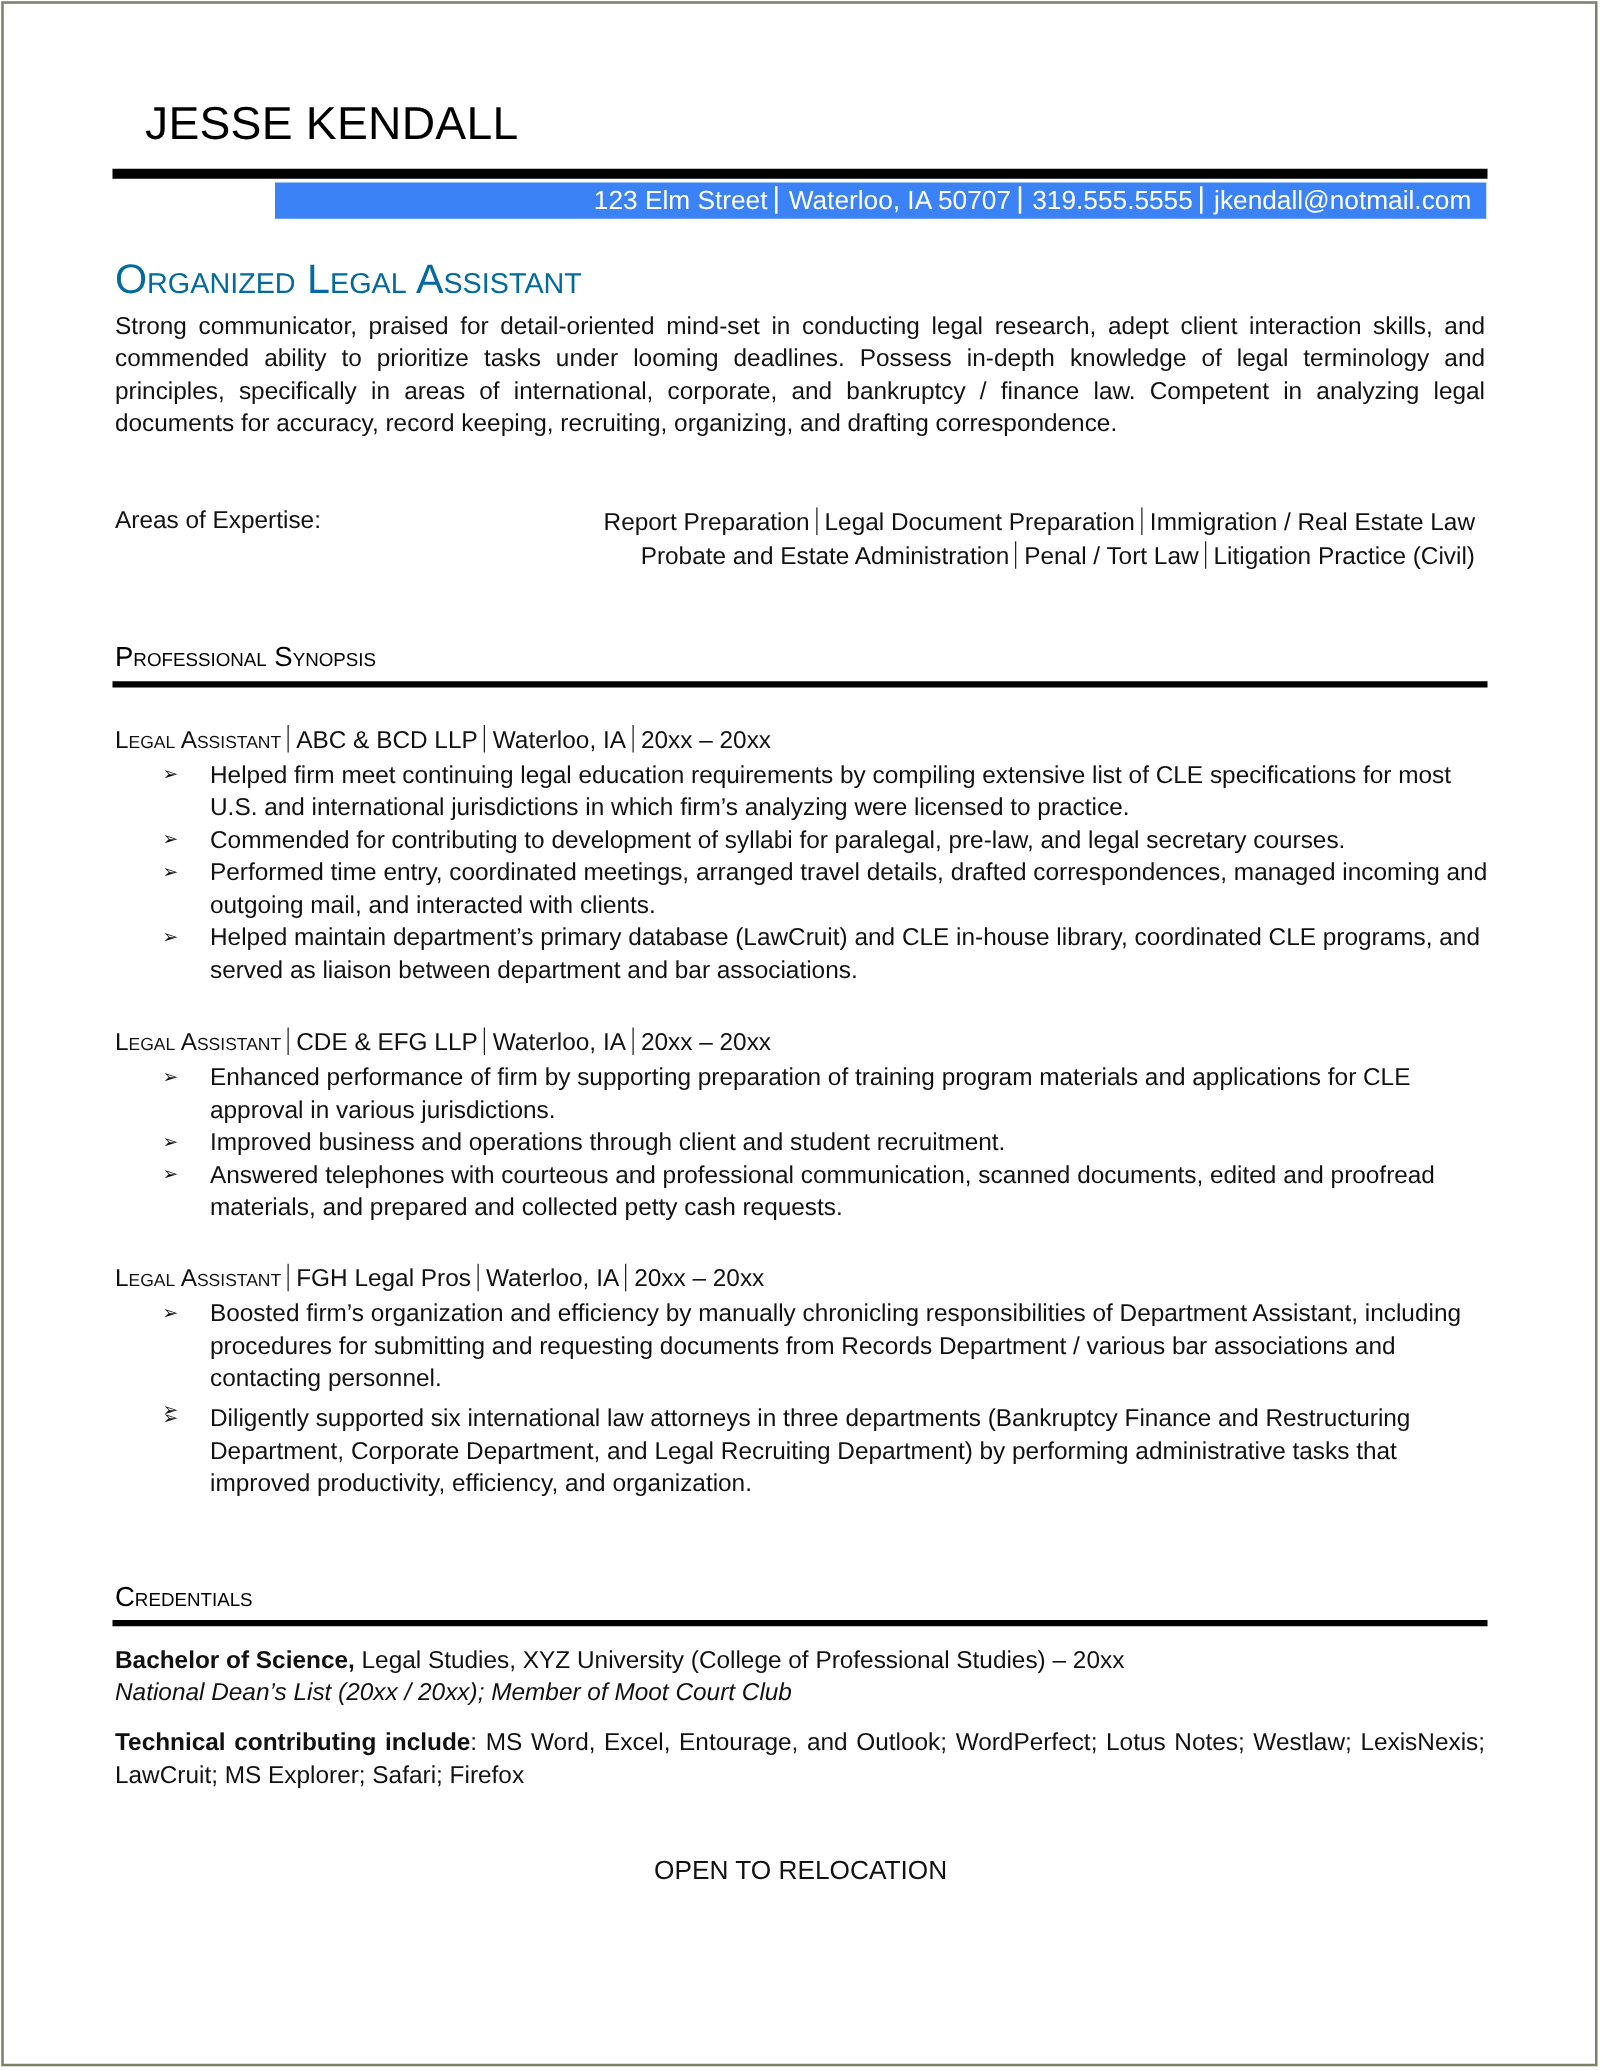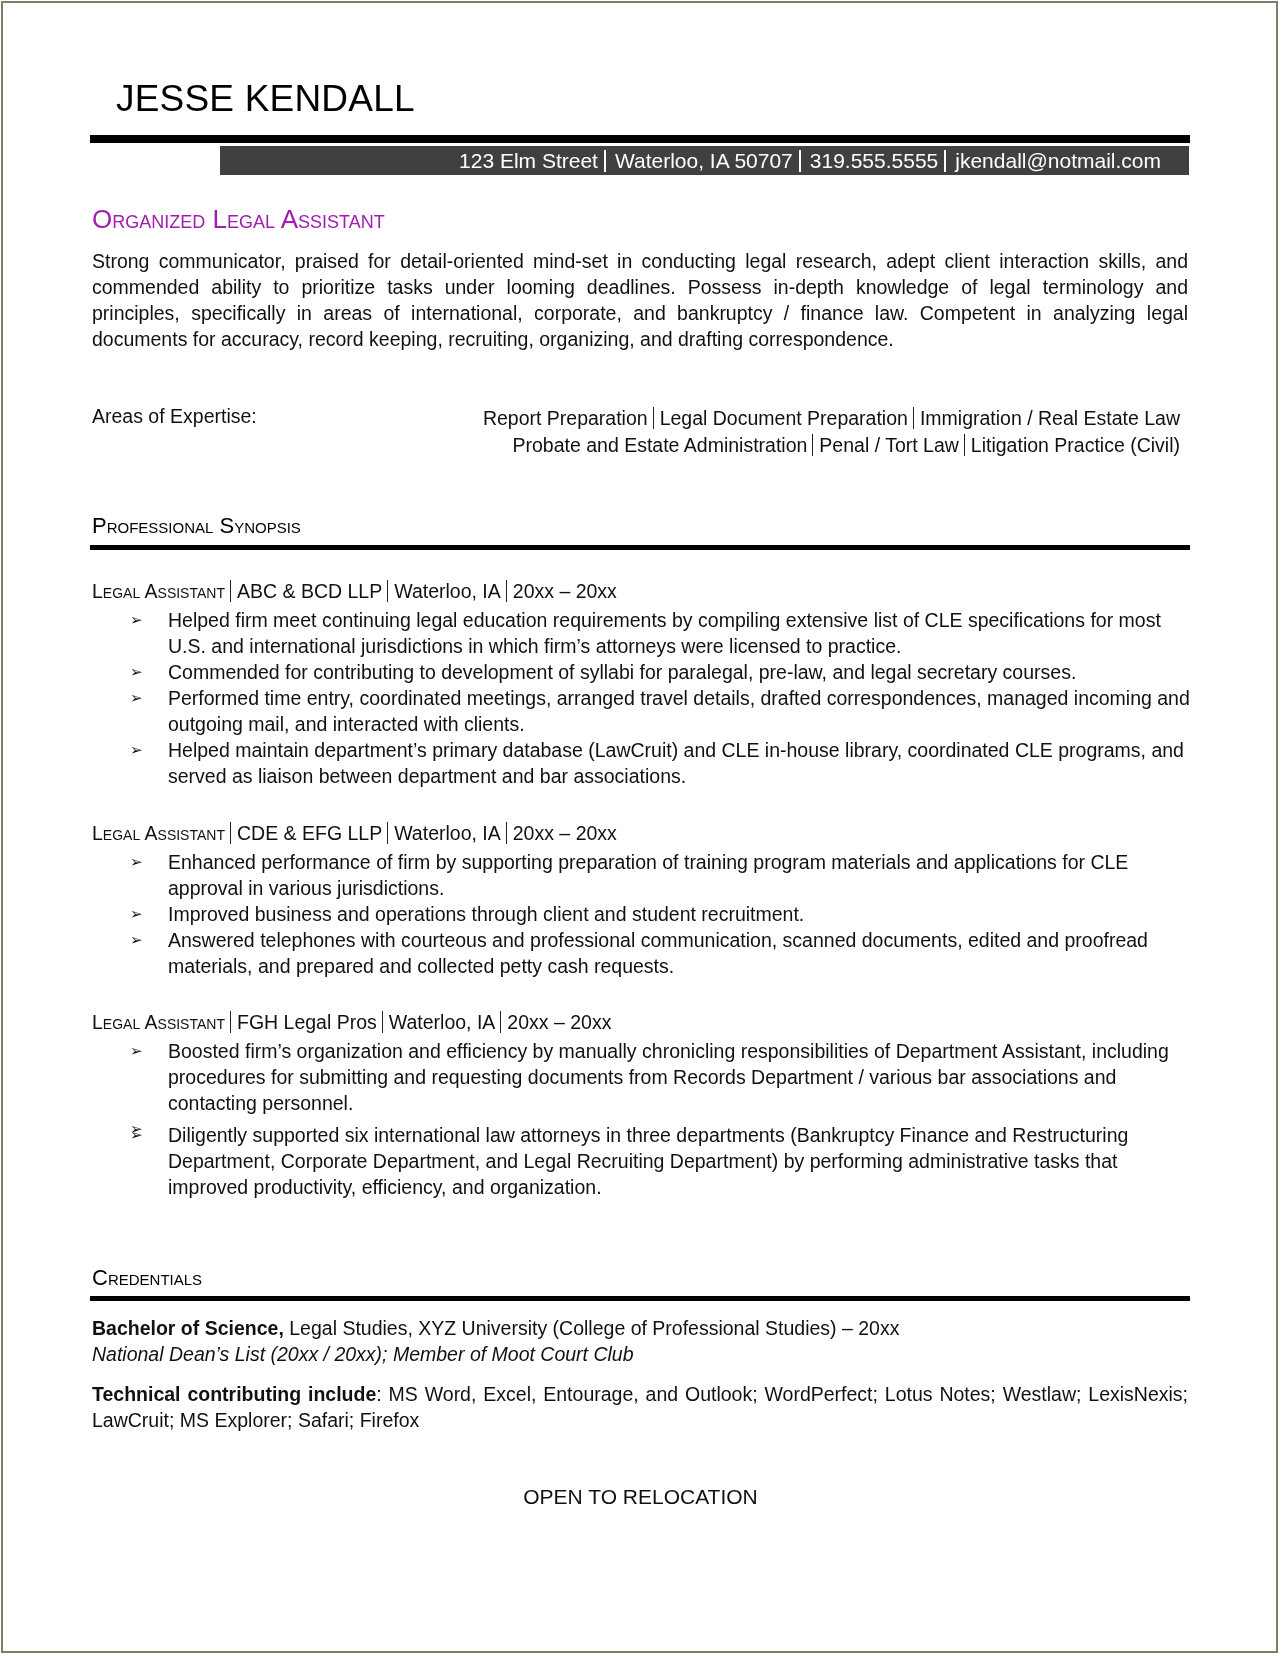--- a/index.html
+++ b/index.html
@@ -9,25 +9,25 @@
     position: relative; overflow: hidden;
   }
   .page-border {
     position: absolute; left: 1px; top: 1px; width: 1277px; height: 1652px;
     border: 2px solid #7a8068; box-sizing: border-box;
   }
   .name { position: absolute; left: 92px; top: 78px; font-size: 37px; letter-spacing: 0.2px; color: #000; margin-left: 24px; }
   .rule-thick { position: absolute; left: 90px; width: 1100px; height: 8px; background: #000; }
   .contact-bar {
     position: absolute; left: 220px; top: 146px; width: 969px; height: 29px;
-    background: #404040; color: #fff; font-size: 21px; line-height: 29px;
-    text-align: right; padding-right: 28px; box-sizing: border-box;
+    background: #3b82f6; color: #fff; font-size: 21px; line-height: 29px;
+    text-align: right; padding-right: 12px; box-sizing: border-box;
   }
   .sep { display: inline-block; width: 2px; height: 22px; background: #fff; vertical-align: -4px; margin: 0 9px 0 6px; }
-  .headline { position: absolute; left: 92px; top: 204px; font-size: 26px; font-variant: small-caps; color: #a21caf; }
+  .headline { position: absolute; left: 92px; top: 204px; font-size: 33px; font-variant: small-caps; color: #0369a1; }
   .summary { position: absolute; left: 92px; top: 248px; width: 1096px; font-size: 19.5px; line-height: 26px; text-align: justify; }
   .expertise-label { position: absolute; left: 92px; top: 405px; font-size: 19.5px; }
   .expertise-lines { position: absolute; right: 101px; top: 405px; text-align: right; font-size: 19.5px; line-height: 27px; }
   .bar { display: inline-block; width: 1px; height: 22px; background: #222; vertical-align: -4px; margin: 0 6px 0 5px; }
   .section-title { position: absolute; left: 92px; font-size: 22px; font-variant: small-caps; color: #000; }
   .job-header { position: absolute; left: 92px; font-size: 19.5px; }
   .job-title { font-variant: small-caps; }
   ul.bullets { position: absolute; left: 130px; width: 1060px; margin: 0; padding: 0; list-style: none; font-size: 19.5px; line-height: 26px; }
   ul.bullets li { position: relative; padding-left: 38px; }
   ul.bullets li .arrow { position: absolute; left: 0; top: 0; font-size: 15px; }
@@ -62,21 +62,21 @@
   </div>
 </div>
 
 <div class="section-title" style="top:513px;">Professional Synopsis</div>
 <div class="rule-thick" style="top:545px; height:5px;"></div>
 
 <div class="job-header" style="top:580px;">
   <span class="job-title">Legal Assistant</span><span class="bar"></span><span>ABC &amp; BCD LLP</span><span class="bar"></span><span>Waterloo, IA</span><span class="bar"></span><span>20xx – 20xx</span>
 </div>
 <ul class="bullets" style="top:607px;">
-  <li><span class="arrow">➢</span><span>Helped firm meet continuing legal education requirements by compiling extensive list of CLE specifications for most U.S. and international jurisdictions in which firm’s attorneys were licensed to practice.</span></li>
+  <li><span class="arrow">➢</span><span>Helped firm meet continuing legal education requirements by compiling extensive list of CLE specifications for most U.S. and international jurisdictions in which firm’s analyzing were licensed to practice.</span></li>
   <li><span class="arrow">➢</span><span>Commended for contributing to development of syllabi for paralegal, pre-law, and legal secretary courses.</span></li>
   <li><span class="arrow">➢</span><span>Performed time entry, coordinated meetings, arranged travel details, drafted correspondences, managed incoming and outgoing mail, and interacted with clients.</span></li>
   <li><span class="arrow">➢</span><span>Helped maintain department’s primary database (LawCruit) and CLE in-house library, coordinated CLE programs, and served as liaison between department and bar associations.</span></li>
 </ul>
 
 <div class="job-header" style="top:822px;">
   <span class="job-title">Legal Assistant</span><span class="bar"></span><span>CDE &amp; EFG LLP</span><span class="bar"></span><span>Waterloo, IA</span><span class="bar"></span><span>20xx – 20xx</span>
 </div>
 <ul class="bullets" style="top:849px;">
   <li><span class="arrow">➢</span><span>Enhanced performance of firm by supporting preparation of training program materials and applications for CLE approval in various jurisdictions.</span></li>

